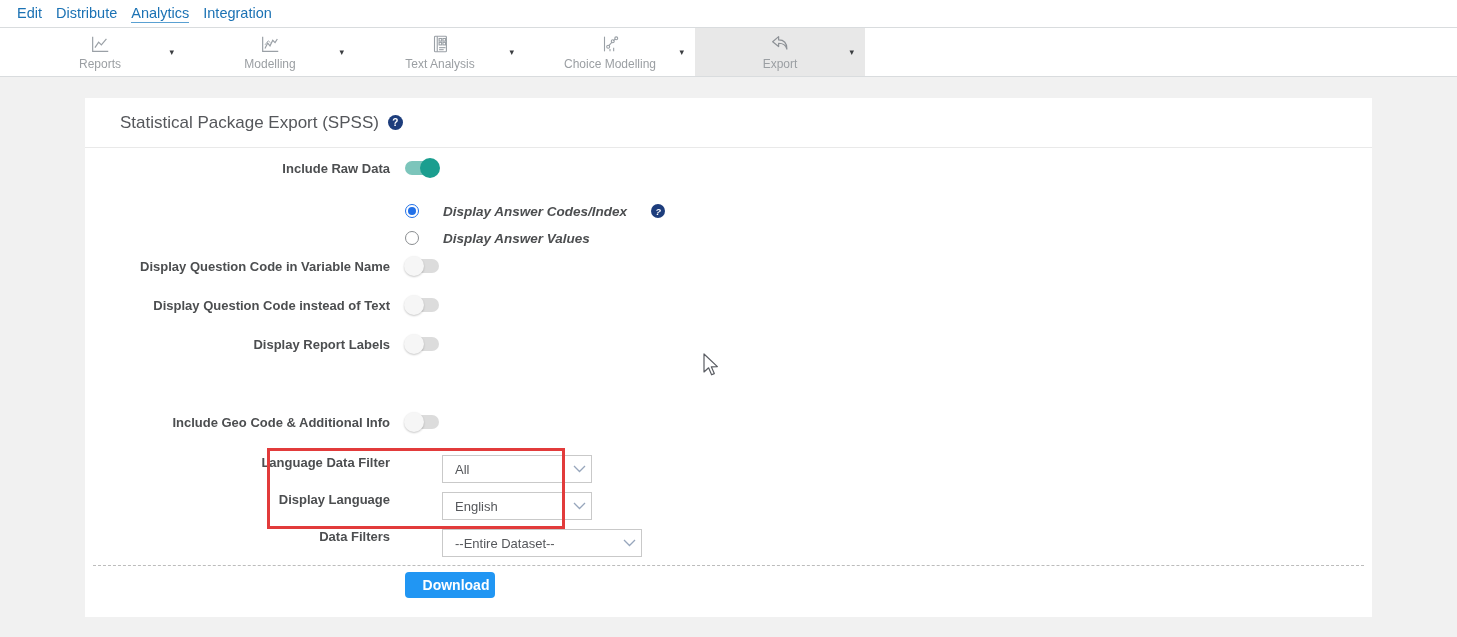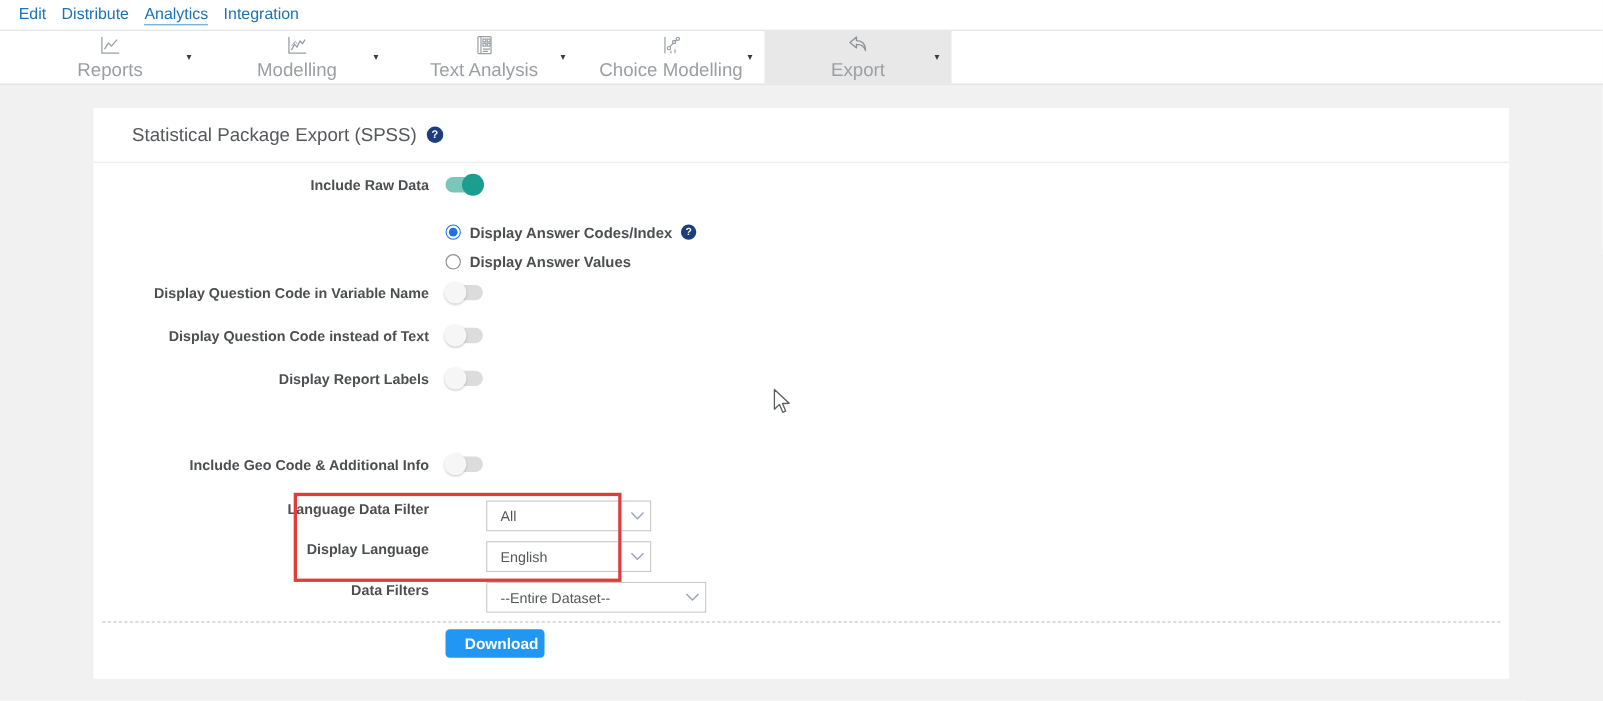--- a/index.html
+++ b/index.html
@@ -20,21 +20,21 @@
   
   .toolbar {
     position:absolute; top:28px; left:0; right:0; height:49px; background:#fff;
     border-bottom:1px solid #d9dcde; display:flex; padding-left:15px;
   }
   .tcell {
     width:170px; position:relative; display:flex; flex-direction:column;
     align-items:center; justify-content:center; gap:2px; cursor:pointer;
   }
   .tcell.active { background:#e8e8e8; }
-  .tlabel { font-size:17px; color:#9b9fa3; white-space:nowrap; }
+  .tlabel { font-size:12px; color:#9b9fa3; white-space:nowrap; }
   .tcaret { position:absolute; right:11px; top:50%; transform:translateY(-55%); font-size:9px; color:#3a3d40; }
   .ticon svg { display:block; }
   
   .panel { position:absolute; left:85px; top:98px; width:1287px; height:519px; background:#fff; }
   .ptitle-row {
     position:absolute; top:0; left:0; right:0; height:50px; border-bottom:1px solid #e9e9e9;
     display:flex; align-items:center; padding-left:35px; gap:9px;
   }
   .ptitle { font-size:17px; color:#55575b; }
   .help {
@@ -49,21 +49,21 @@
   .flabel { width:305px; text-align:right; font-size:13px; font-weight:bold; color:#4c4e50; }
   .fctrl { margin-left:15px; display:flex; align-items:center; gap:7px; }
   
   .toggle { width:34px; height:14px; border-radius:7px; position:relative; cursor:pointer; }
   .toggle .knob { width:20px; height:20px; border-radius:50%; position:absolute; top:-3px; }
   .toggle.on  { background:#7cc5bb; }
   .toggle.on .knob { left:15px; background:#1b9e8f; }
   .toggle.off { background:#dcdcdc; }
   .toggle.off .knob { left:-1px; background:#f6f6f6; box-shadow:0 1px 2px rgba(0,0,0,.22); }
   
-  .radio-row { position:absolute; left:320px; height:26px; display:flex; align-items:center; gap:8px; }
+  .radio-row { position:absolute; left:320px; height:26px; display:flex; align-items:center; gap:24px;font-style:italic; }
   .radio { width:14px; height:14px; border-radius:50%; background:#fff; border:1px solid #8a8d90; position:relative; cursor:pointer; flex:0 0 auto; }
   .radio.sel { border-color:#2170e8; }
   .radio.sel::after { content:""; position:absolute; inset:2px; border-radius:50%; background:#2170e8; }
   .radio-label { font-size:13.5px; font-weight:bold; color:#4c4e50; }
   
   .dd {
     width:150px; height:28px; border:1px solid #c9c9c9; background:#fff; cursor:pointer;
     display:flex; align-items:center; justify-content:space-between;
     padding:0 5px 0 12px; font-size:13px; color:#55575b;
   }

